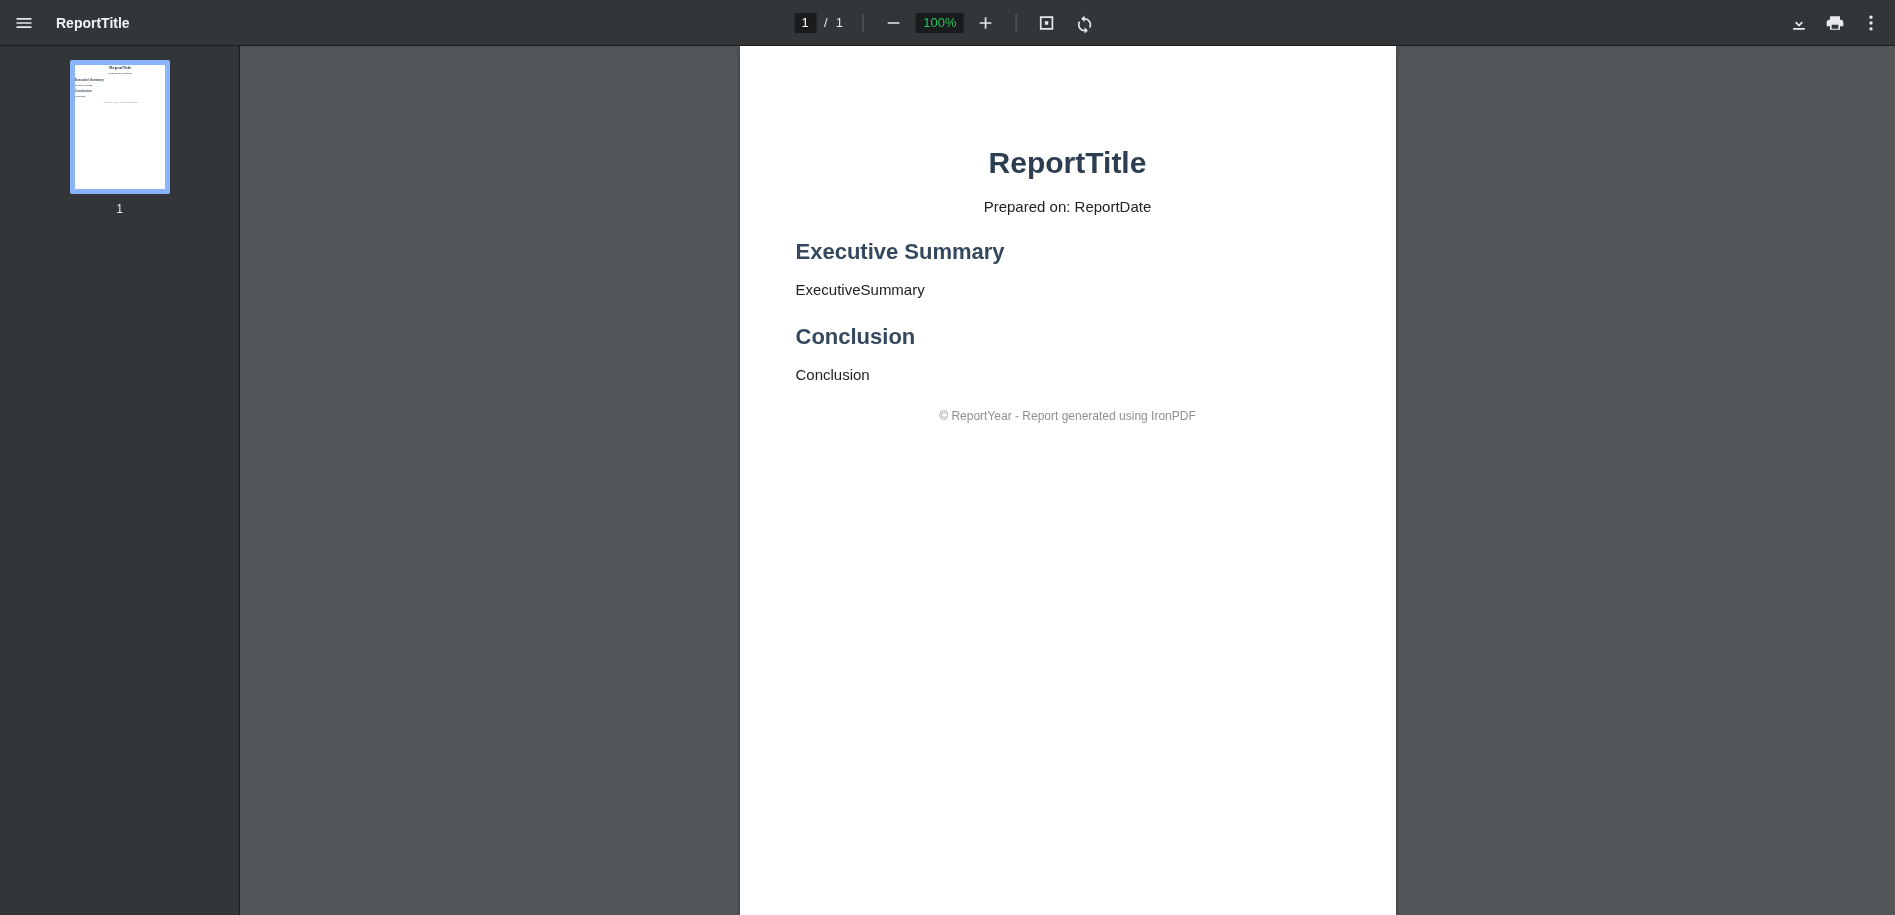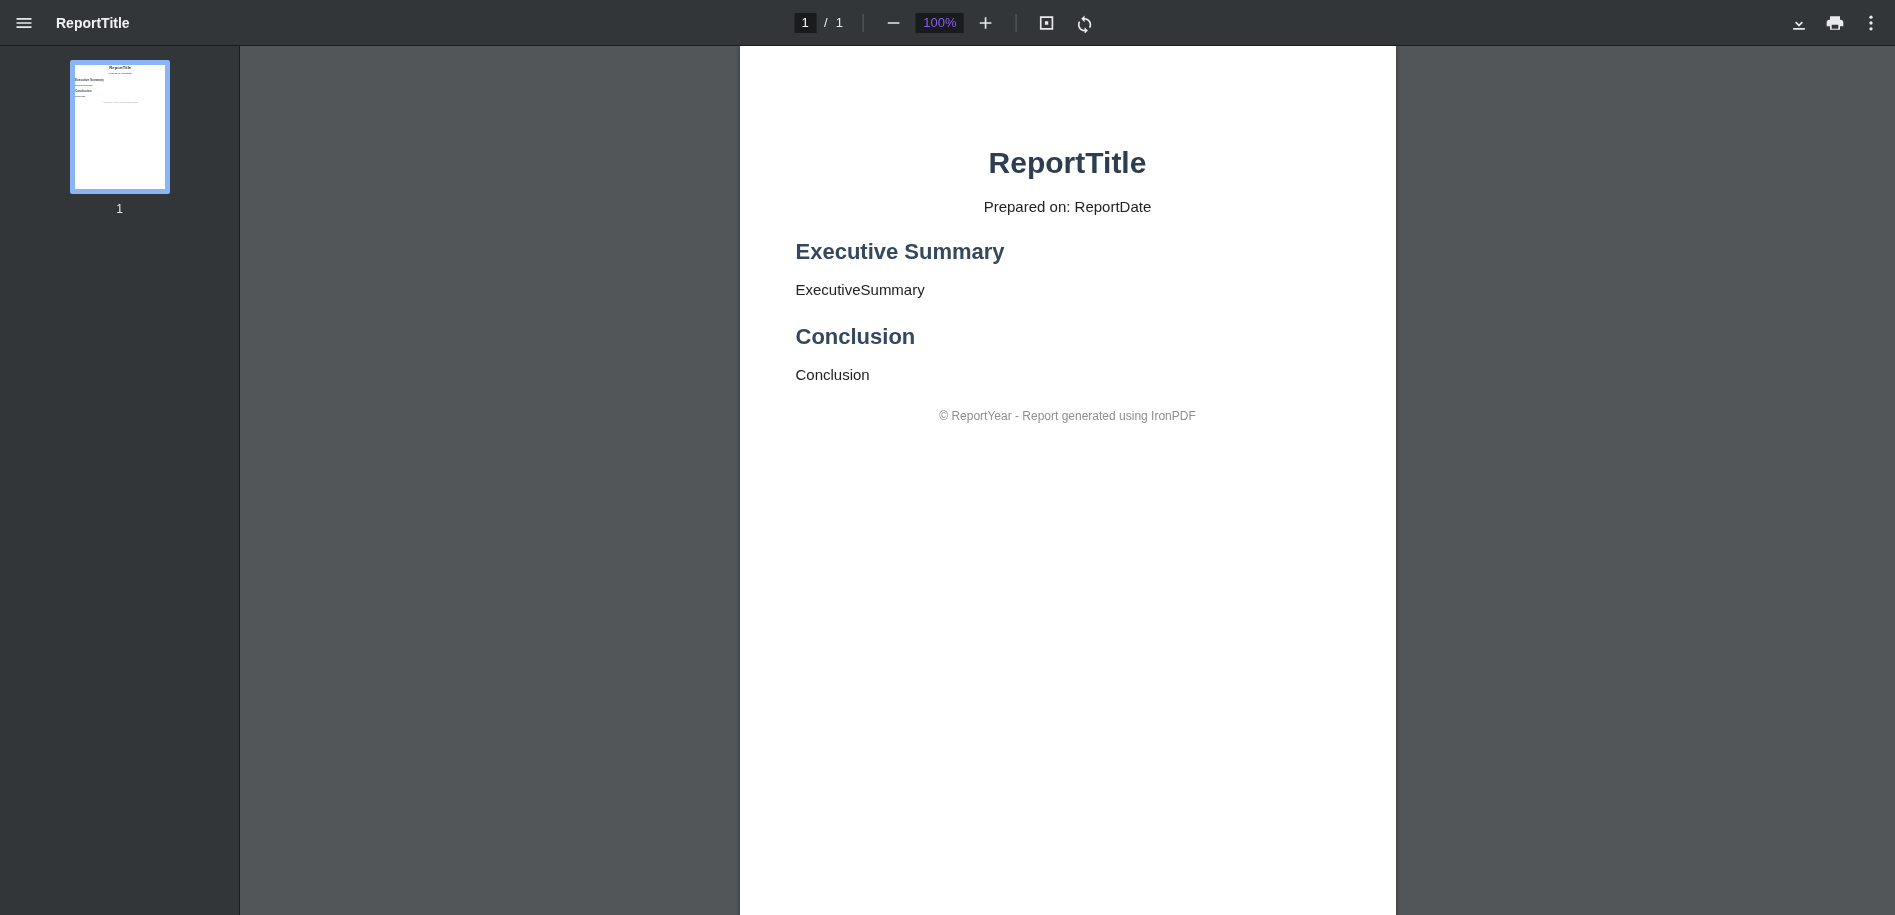--- a/index.html
+++ b/index.html
@@ -45,21 +45,21 @@
     border: none;
     text-align: center;
     font-size: 13px;
   }
   .page-sep { color: #e8eaed; font-size: 13px; margin: 0 2px; }
   .page-total { color: #e8eaed; font-size: 13px; margin-right: 6px; }
   .vdiv { width: 1px; height: 18px; background: #5f6368; margin: 0 8px; }
   .zoom-box {
     width: 48px; height: 20px;
     background: #191b1c;
-    color: #8b5cf6;
+    color: #22c55e;
     border: none;
     text-align: center;
     font-size: 13px;
   }
 
   
   .main { flex: 1 1 auto; display: flex; min-height: 0; }
   .sidebar {
     width: 240px;
     background: #323639;

